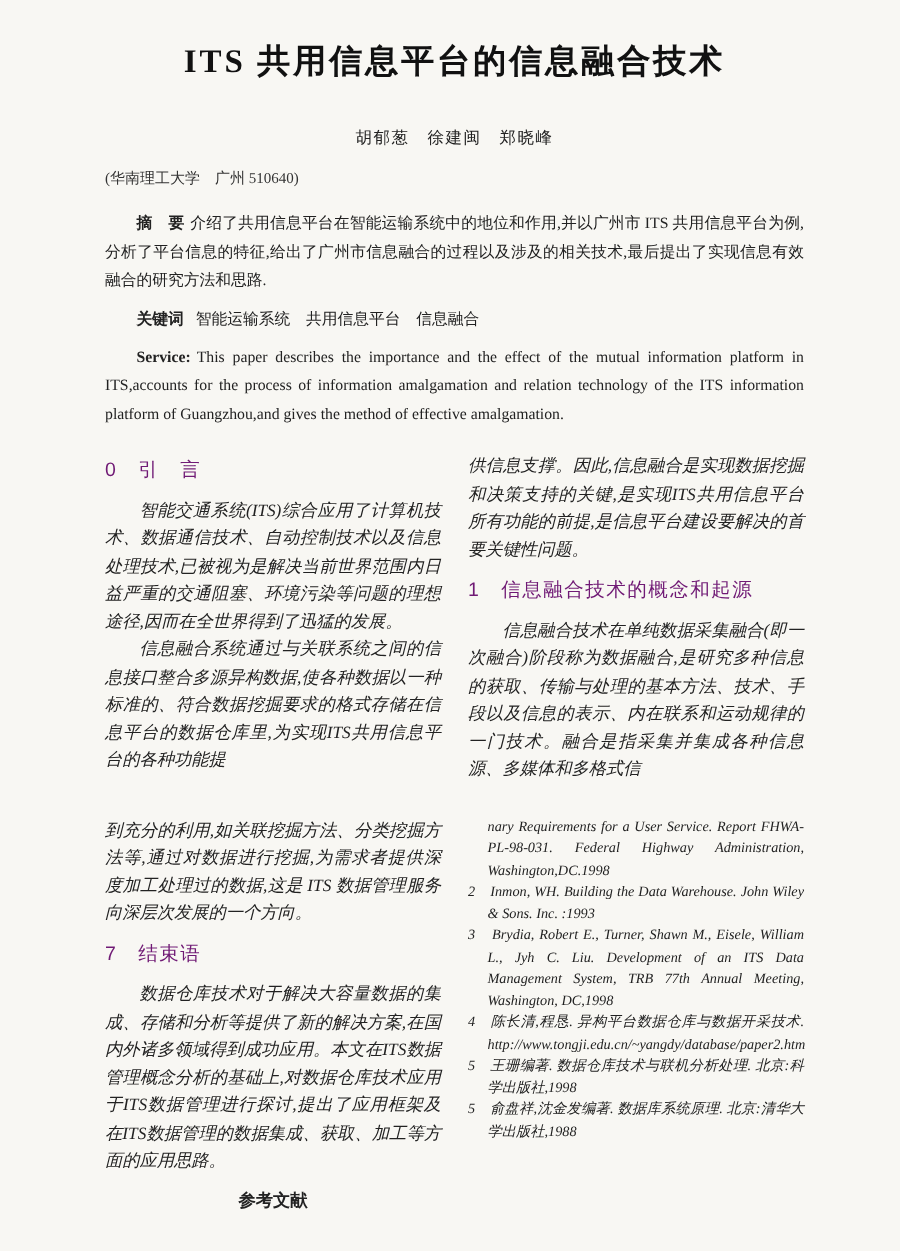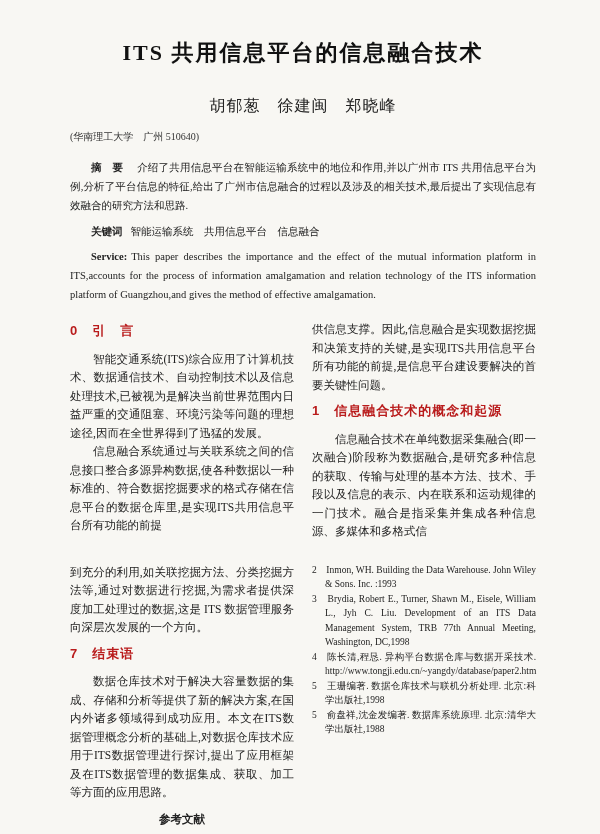--- a/index.html
+++ b/index.html
@@ -8,51 +8,51 @@
     background: #e9e8e4;
     font-family: "Liberation Serif", "DejaVu Serif", serif;
   }
   .page {
     position: relative;
     width: 600px;
     height: 834px;
     margin: 0 auto;
     background: #f8f7f3;
     color: #222;
-    padding: 32px 64px 0 70px;
+    padding: 20px 64px 0 70px;
     overflow: hidden;
   }
   .title {
     margin: 6px 0 0 0;
     text-align: center;
     font-size: 22px;
     font-weight: 700;
     letter-spacing: 2px;
     color: #111;
   }
   .authors {
     margin-top: 28px;
     text-align: center;
-    font-size: 16px;
+    font-size: 11px;
     letter-spacing: 1px;
     color: #222;
   }
   .affiliation {
     margin-top: 13px;
     font-size: 10px;
     color: #333;
   }
   .abs {
     margin: 14px 0 0 0;
     font-size: 10.5px;
     line-height: 19px;
     text-align: justify;
     text-indent: 2em;
   }
-  .abs b { font-weight: 700; margin-right: 14px; }
+  .abs b { font-weight: 700; margin-right: 4px; }
   .kw {
     margin: 7px 0 0 0;
     font-size: 10.5px;
     line-height: 19px;
     text-indent: 2em;
   }
   .kw b { font-weight: 700; margin-right: 8px; }
   .abs-en {
     margin: 6px 0 0 0;
     font-size: 10.5px;
@@ -70,27 +70,27 @@
   .col {
     flex: 1 1 0;
     min-width: 0;
     font-size: 11.5px;
     line-height: 18.5px;
     text-align: justify;
   }
   .sec-heading {
     font-family: "Liberation Sans", "DejaVu Sans", sans-serif;
     font-size: 13px;
-    font-weight: 700;
+    font-weight: 400;
     margin: 8px 0 9px 0;
-    color: #b91c1c;
+    color: #701a75;
     letter-spacing: 1px;
   }
   .sec-heading.first { margin-top: 2px; }
-  .col p { margin: 0; }
+  .col p { margin: 0; font-style: italic; }
   .col p.indent { text-indent: 2em; }
   .col p.noindent { text-indent: 0; }
   .refs-heading {
     text-align: center;
     font-weight: 700;
     font-size: 11.5px;
     margin: 8px 0 5px 0;
     font-family: "Liberation Sans", "DejaVu Sans", sans-serif;
   }
   .ref {
@@ -125,38 +125,39 @@
 
   <p class="kw"><b>关键词</b><span>智能运输系统　共用信息平台　信息融合</span></p>
 
   <p class="abs-en"><b>Service:</b><span>This paper describes the importance and the effect of the mutual information platform in ITS,accounts for the process of information amalgamation and relation technology of the ITS information platform of Guangzhou,and gives the method of effective amalgamation.</span></p>
 
 
   <div class="columns">
     <div class="col">
       <h2 class="sec-heading first">0　引　言</h2>
       <p class="indent">智能交通系统(ITS)综合应用了计算机技术、数据通信技术、自动控制技术以及信息处理技术,已被视为是解决当前世界范围内日益严重的交通阻塞、环境污染等问题的理想途径,因而在全世界得到了迅猛的发展。</p>
-      <p class="indent">信息融合系统通过与关联系统之间的信息接口整合多源异构数据,使各种数据以一种标准的、符合数据挖掘要求的格式存储在信息平台的数据仓库里,是实现ITS共用信息平台所有功能的前提</p>
+      <p class="indent">信息融合系统通过与关联系统之间的信息接口整合多源异构数据,使各种数据以一种标准的、符合数据挖掘要求的格式存储在信息平台的数据仓库里,为实现ITS共用信息平台的各种功能提</p>
     </div>
     <div class="col">
       <p class="noindent">供信息支撑。因此,信息融合是实现数据挖掘和决策支持的关键,是实现ITS共用信息平台所有功能的前提,是信息平台建设要解决的首要关键性问题。</p>
       <h2 class="sec-heading">1　信息融合技术的概念和起源</h2>
       <p class="indent">信息融合技术在单纯数据采集融合(即一次融合)阶段称为数据融合,是研究多种信息的获取、传输与处理的基本方法、技术、手段以及信息的表示、内在联系和运动规律的一门技术。融合是指采集并集成各种信息源、多媒体和多格式信</p>
     </div>
   </div>
 
   <div class="columns bottom">
     <div class="col">
       <p class="noindent">到充分的利用,如关联挖掘方法、分类挖掘方法等,通过对数据进行挖掘,为需求者提供深度加工处理过的数据,这是 ITS 数据管理服务向深层次发展的一个方向。</p>
       <h2 class="sec-heading">7　结束语</h2>
       <p class="indent">数据仓库技术对于解决大容量数据的集成、存储和分析等提供了新的解决方案,在国内外诸多领域得到成功应用。本文在ITS数据管理概念分析的基础上,对数据仓库技术应用于ITS数据管理进行探讨,提出了应用框架及在ITS数据管理的数据集成、获取、加工等方面的应用思路。</p>
       <div class="refs-heading">参考文献</div>
 
     </div>
     <div class="col">
+      <p class="ref-cont">nary Requirements for a User Service. Report FHWA-PL-98-031. Federal Highway Administration, Washington,DC.1998</p>
       <p class="ref">2　Inmon, WH. Building the Data Warehouse. John Wiley &amp; Sons. Inc. :1993</p>
       <p class="ref">3　Brydia, Robert E., Turner, Shawn M., Eisele, William L., Jyh C. Liu. Development of an ITS Data Management System, TRB 77th Annual Meeting, Washington, DC,1998</p>
       <p class="ref">4　陈长清,程恳. 异构平台数据仓库与数据开采技术. http://www.tongji.edu.cn/~yangdy/database/paper2.htm</p>
       <p class="ref">5　王珊编著. 数据仓库技术与联机分析处理. 北京:科学出版社,1998</p>
       <p class="ref">5　俞盘祥,沈金发编著. 数据库系统原理. 北京:清华大学出版社,1988</p>
     </div>
   </div>
 
 </div>
 

